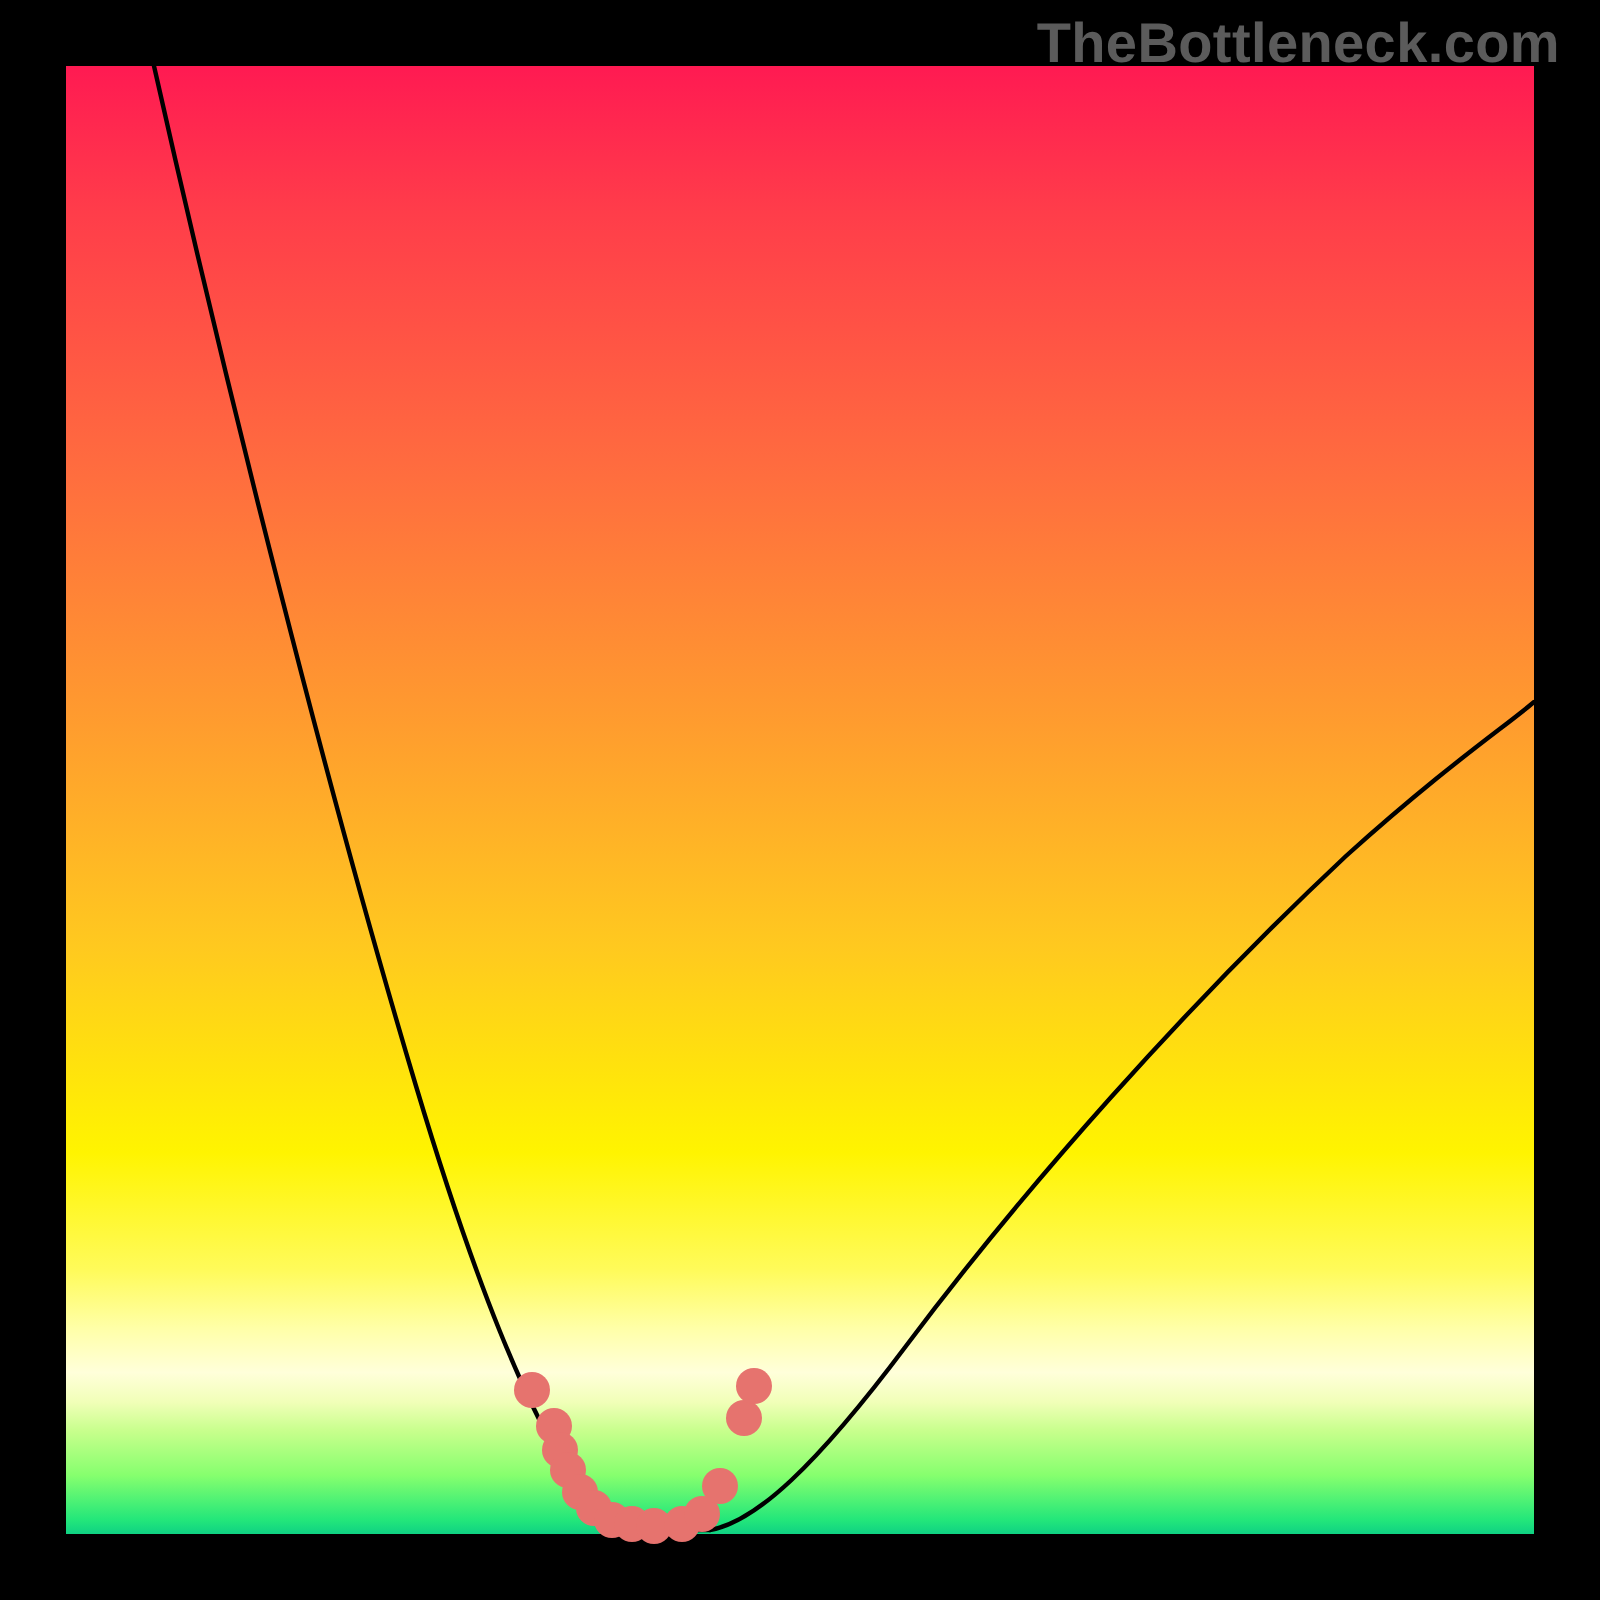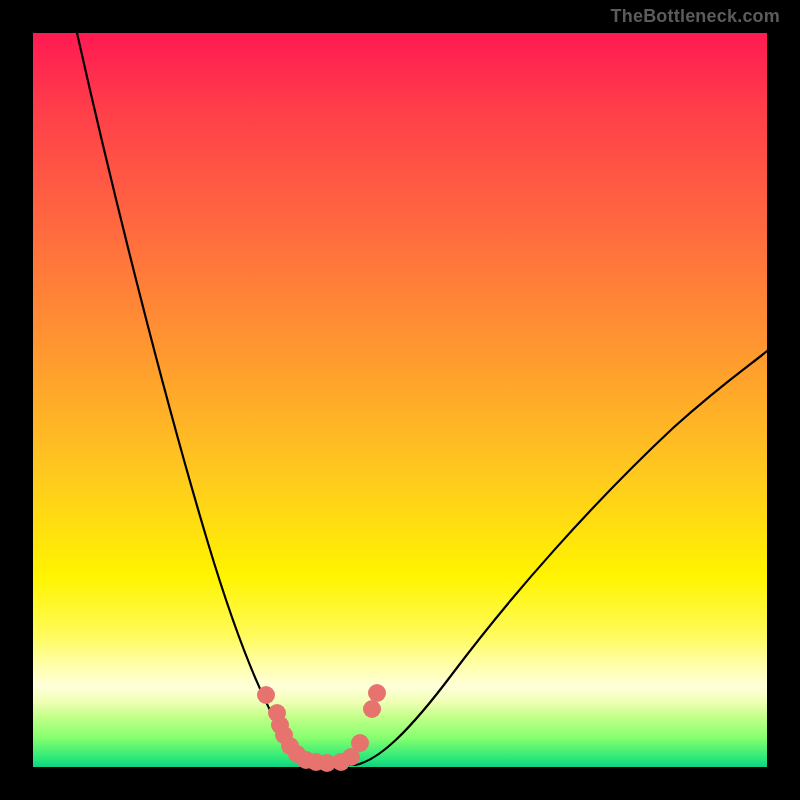--- a/index.html
+++ b/index.html
@@ -41,21 +41,21 @@
       #86ff6e 96%,
       #24e77a 99%,
       #0fd183 100%
     );
   }
   .watermark {
     position: absolute;
     top: 6px;
     right: 20px;
     font-family: Arial, Helvetica, sans-serif;
-    font-size: 18px;
+    font-size: 28px;
     font-weight: 600;
     color: #5b5b5b;
     letter-spacing: 0.2px;
   }
   svg.curve {
     position: absolute;
     left: 0;
     top: 0;
     width: 734px;
     height: 734px;

